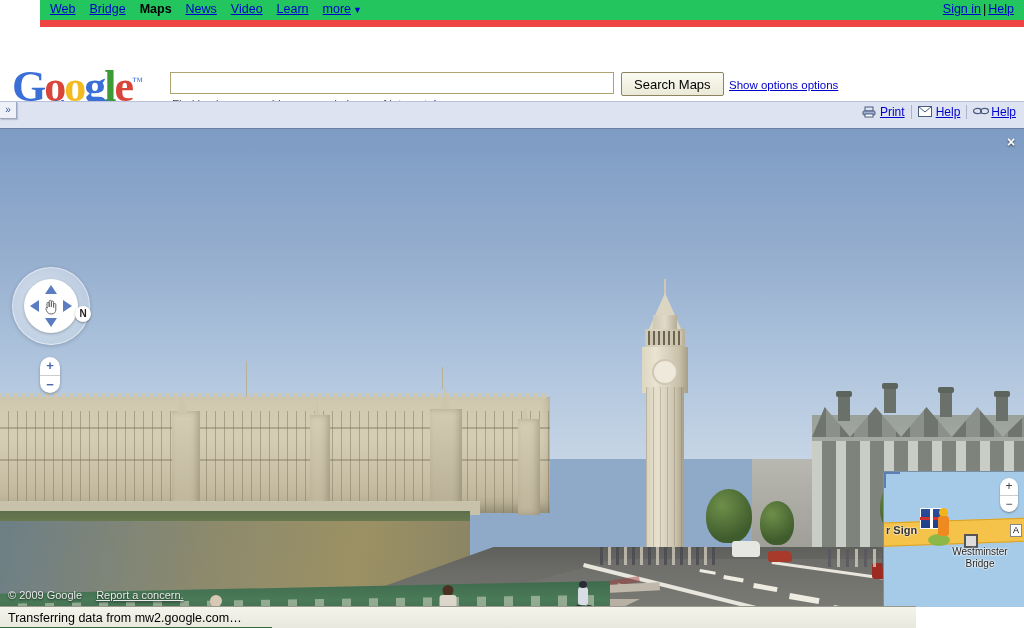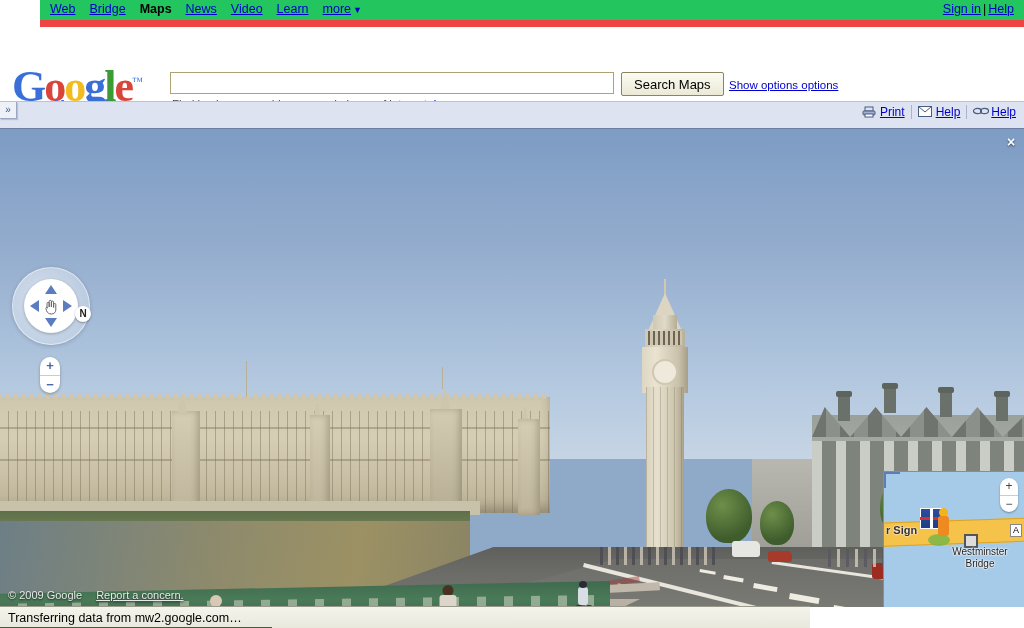--- a/index.html
+++ b/index.html
@@ -211,21 +211,21 @@
   #minimap .mmzoom{position:absolute;right:6px;top:6px;width:18px;height:34px;border-radius:9px;
     background:#fff;box-shadow:0 1px 2px rgba(0,0,0,.35);}
   #minimap .mmzoom div{height:17px;line-height:17px;text-align:center;font-size:12px;color:#444;cursor:pointer;}
   #minimap .mmzoom .zi{border-bottom:1px solid #ccc;}
   #minimap .corner{position:absolute;left:0;top:0;width:14px;height:14px;
     border-left:2px solid #5a7fb5;border-top:2px solid #5a7fb5;cursor:pointer;}
   #minimap .abox{position:absolute;right:2px;top:52px;padding:0 2px;background:#fff;border:1px solid #888;
     font-size:9px;line-height:11px;}
 
   
-  #statusbar{position:absolute;left:0;bottom:0;width:810px;height:22px;
+  #statusbar{position:absolute;left:0;bottom:0;width:916px;height:22px;
     background:linear-gradient(#f4f4ec,#e8e8dd);border-top:1px solid #9a9a8c;
     font-size:12.5px;line-height:22px;padding-left:8px;box-sizing:border-box;color:#000;}
   #statusbar .prog{position:absolute;left:0;bottom:-1px;width:272px;height:2px;background:#2f6b3a;}
 </style>
 </head>
 <body>
 
 <div id="topbar">
   <div id="nav">
     <a class="navitem">Web</a>

